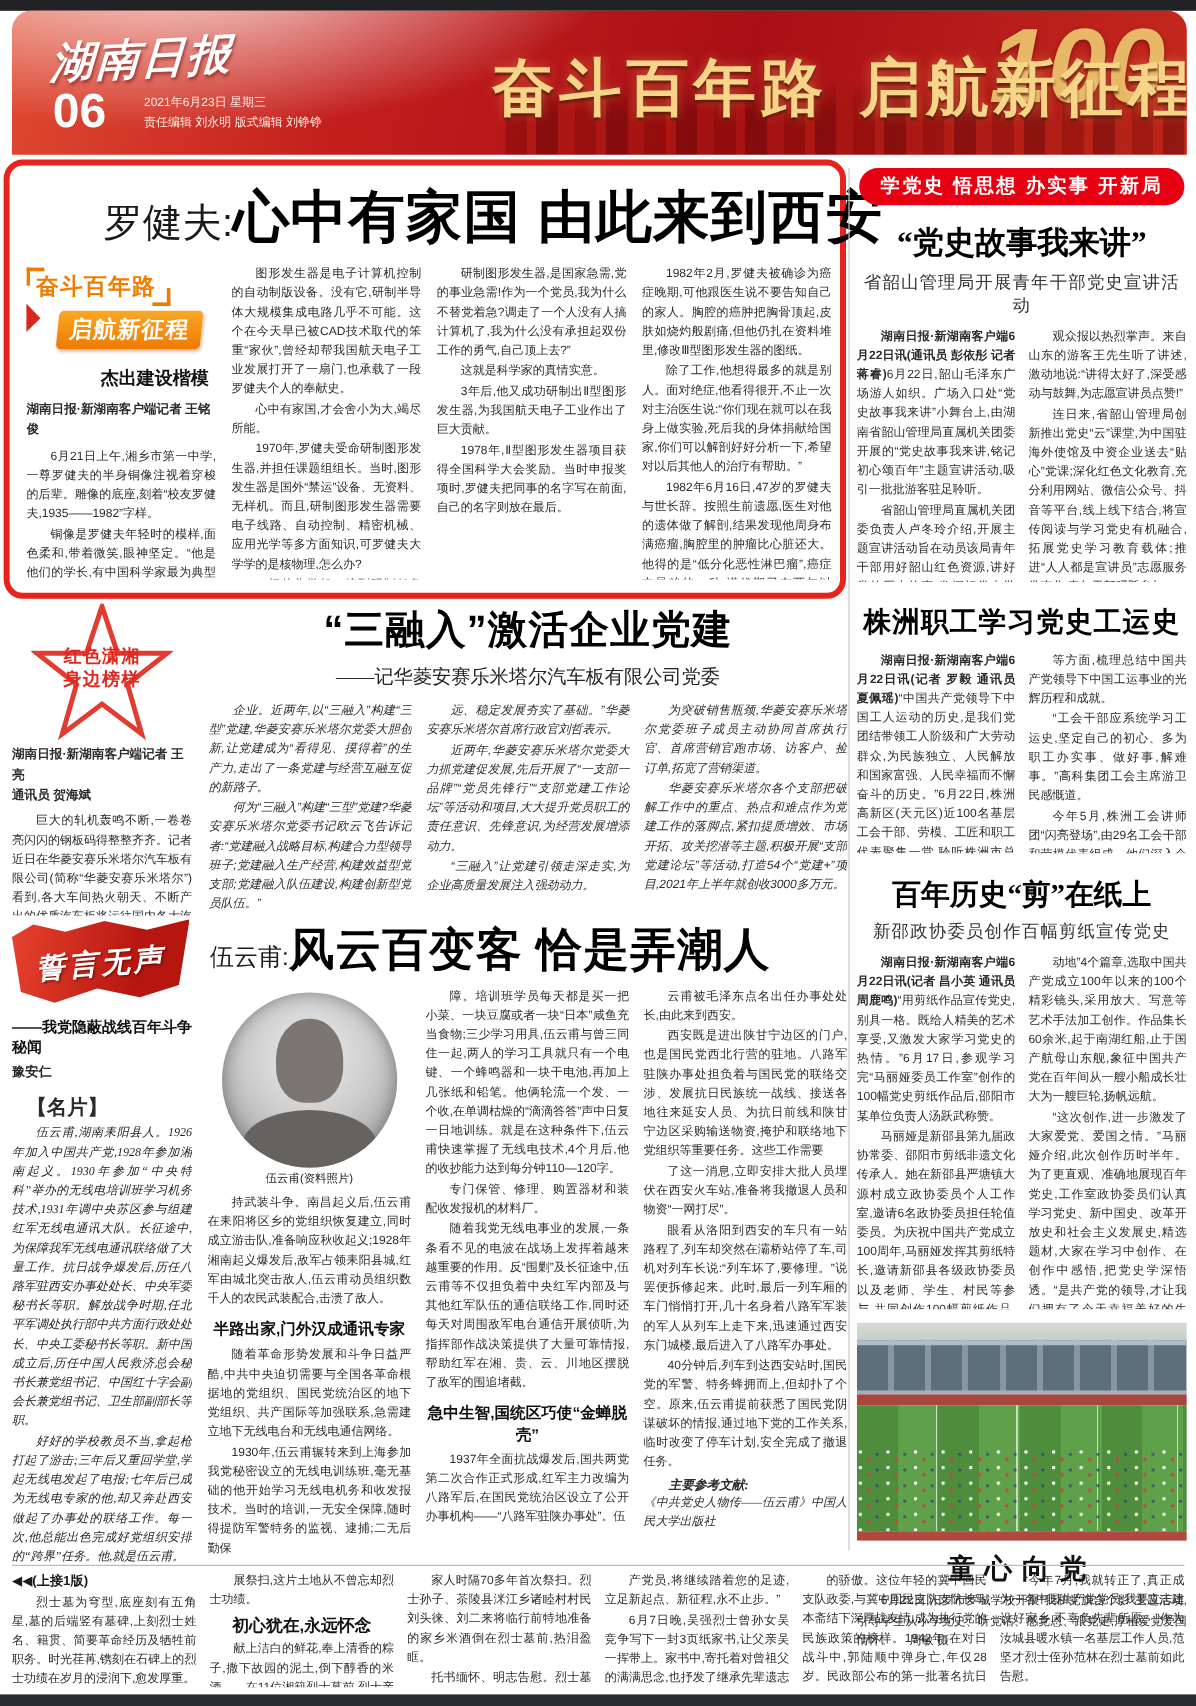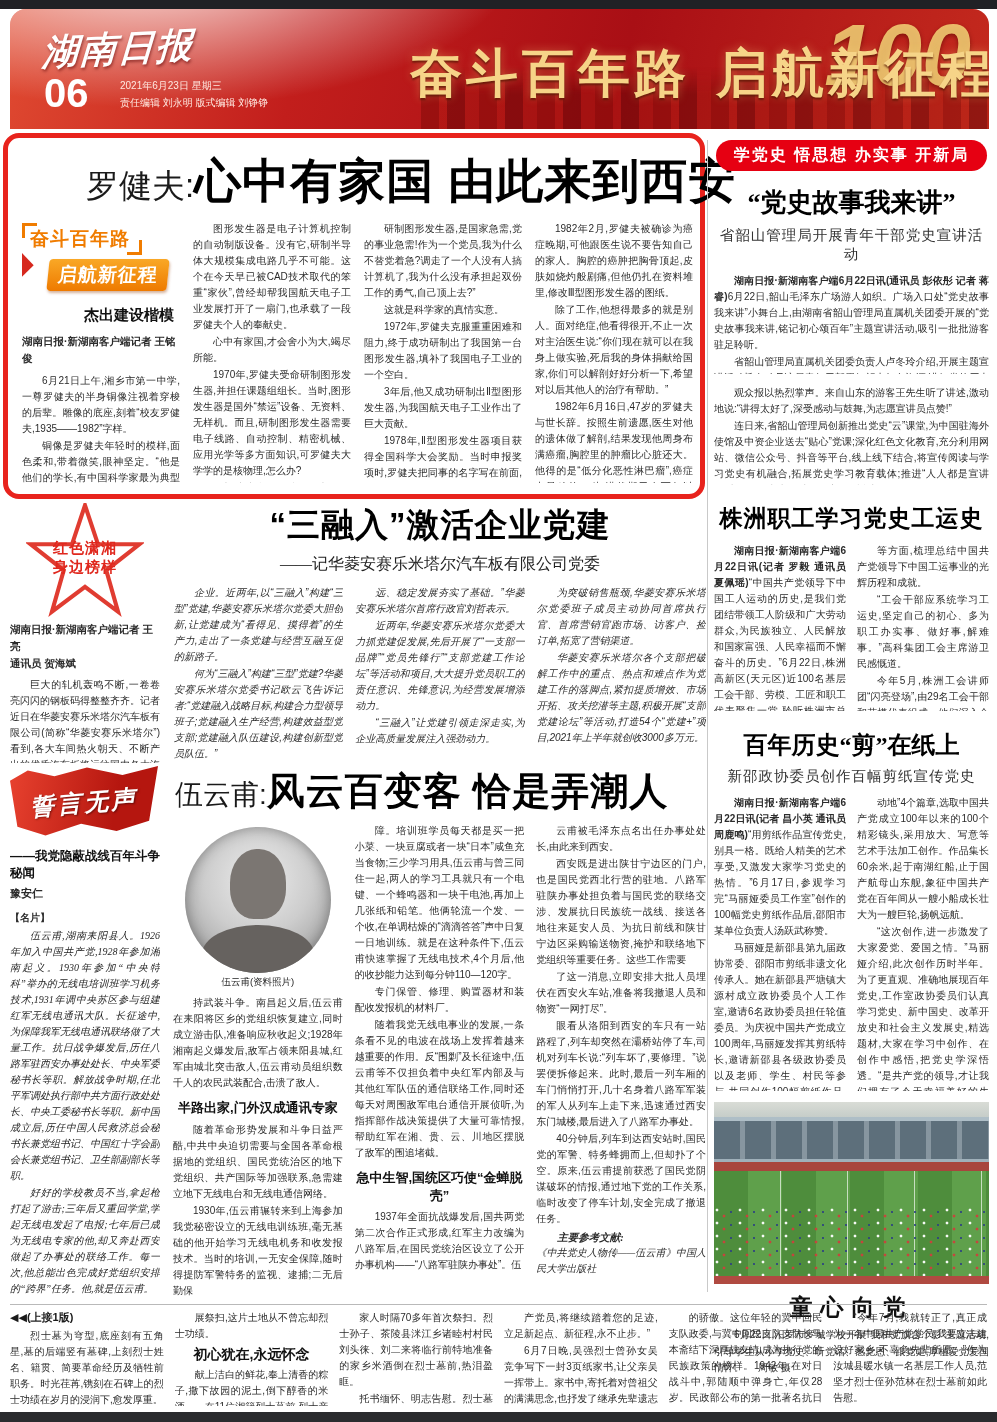--- a/index.html
+++ b/index.html
@@ -103,24 +103,24 @@
   
   .wu{position:absolute;left:10px;top:766px;width:696px;height:538px;display:flex;gap:13px;}
   .wu-side{width:150px;flex:0 0 auto;overflow:hidden;}
   .flag{width:148px;height:74px;background:linear-gradient(100deg,#e8422f,#b5160f 70%);
     clip-path:polygon(0 20%,12% 6%,30% 14%,52% 2%,76% 12%,100% 0,94% 74%,72% 88%,48% 78%,24% 94%,5% 82%);
     display:flex;align-items:center;justify-content:center;}
   .flag span{color:#fff;font-family:"Liberation Serif",serif;font-style:italic;font-weight:bold;
     font-size:24px;letter-spacing:3px;transform:rotate(-5deg);text-shadow:1px 1px 2px rgba(60,0,0,.6);}
   .wu-series{font-weight:900;font-size:12.5px;margin:8px 0 4px;color:#111;}
   .wu-author{font-weight:bold;font-size:11px;margin:2px 0 10px;}
-  .wu-card{font-weight:900;font-size:10px;margin:0 0 3px;}
+  .wu-card{font-weight:900;font-size:17px;margin:0 12px 3px;}
   .wu-main{flex:1;display:flex;flex-direction:column;}
   .wu-hl{white-space:nowrap;margin:0 0 6px 2px;}
-  .wu-hl .pre{font-size:28px;color:#1a1a1a;}
+  .wu-hl .pre{font-size:20px;color:#1a1a1a;}
   .wu-hl .main{font-size:38px;font-weight:900;color:#000;letter-spacing:1px;}
   .wu-cols{display:flex;gap:12px;flex:1;height:452px;}
   .wu-cols .col{flex:1;}
   .portrait{width:146px;height:146px;border-radius:50%;margin:4px auto 3px;position:relative;overflow:hidden;
     background:radial-gradient(circle at 50% 36%,#ececec 0%,#cdcdcd 45%,#8d8d8d 100%);
     box-shadow:inset 0 0 14px rgba(0,0,0,.35);}
   .portrait::before{content:"";position:absolute;left:50%;top:22px;transform:translateX(-50%);
     width:56px;height:70px;background:#7b7672;border-radius:48% 48% 42% 42%;}
   .portrait::after{content:"";position:absolute;left:50%;bottom:-10px;transform:translateX(-50%);
     width:112px;height:58px;background:#66625f;border-radius:50% 50% 0 0;}
@@ -173,21 +173,20 @@
           <p class="p">图形发生器是电子计算机控制的自动制版设备。没有它,研制半导体大规模集成电路几乎不可能。这个在今天早已被CAD技术取代的笨重“家伙”,曾经却帮我国航天电子工业发展打开了一扇门,也承载了一段罗健夫个人的奉献史。</p>
           <p class="p">心中有家国,才会舍小为大,竭尽所能。</p>
           <p class="p">1970年,罗健夫受命研制图形发生器,并担任课题组组长。当时,图形发生器是国外“禁运”设备、无资料、无样机。而且,研制图形发生器需要电子线路、自动控制、精密机械、应用光学等多方面知识,可罗健夫大学学的是核物理,怎么办?</p>
           <p class="p">一切从头学起。接到研制任务后,他一头扎进图书馆和新华书店,搜集所有能找到的相关资料,“恶补”有关专业知识。</p>
         </div>
       </div>
     <div class="col">
         <div>
           <p class="p">研制图形发生器,是国家急需,党的事业急需!作为一个党员,我为什么不替党着急?调走了一个人没有人搞计算机了,我为什么没有承担起双份工作的勇气,自己顶上去?”</p>
           <p class="p">这就是科学家的真情实意。</p>
-          <p class="p">1972年,罗健夫克服重重困难和阻力,终于成功研制出了我国第一台图形发生器,填补了我国电子工业的一个空白。</p>
           <p class="p">3年后,他又成功研制出Ⅱ型图形发生器,为我国航天电子工业作出了巨大贡献。</p>
           <p class="p">1978年,Ⅱ型图形发生器项目获得全国科学大会奖励。当时申报奖项时,罗健夫把同事的名字写在前面,自己的名字则放在最后。</p>
         </div>
       </div>
     <div class="col">
         <div>
           <p class="p">1982年2月,罗健夫被确诊为癌症晚期,可他跟医生说不要告知自己的家人。胸腔的癌肿把胸骨顶起,皮肤如烧灼般剧痛,但他仍扎在资料堆里,修改Ⅲ型图形发生器的图纸。</p>
           <p class="p">除了工作,他想得最多的就是别人。面对绝症,他看得很开,不止一次对主治医生说:“你们现在就可以在我身上做实验,死后我的身体捐献给国家,你们可以解剖好好分析一下,希望对以后其他人的治疗有帮助。”</p>
           <p class="p">1982年6月16日,47岁的罗健夫与世长辞。按照生前遗愿,医生对他的遗体做了解剖,结果发现他周身布满癌瘤,胸腔里的肿瘤比心脏还大。他得的是“低分化恶性淋巴瘤”,癌症中最凶的一种,潜伏期已在两年以上。医护人员一下子就哭了。</p>
         </div>
@@ -195,21 +194,21 @@
   </div>
 </div>
 
 <div class="rule-v" style="left:707px;top:140px;height:1152px;"></div>
 
 <div class="rail">
   <span class="rail-badge">学党史 悟思想 办实事 开新局</span>
 
   <h2 class="r-title1">“党史故事我来讲”</h2>
   <div class="r-sub">省韶山管理局开展青年干部党史宣讲活动</div>
-  <div class="two-col" style="height:212px;flex-direction:column;">
+  <div class="two-col" style="height:212px;">
     <div class="col">
       <p class="p lead-p"><b>湖南日报·新湖南客户端6月22日讯(通讯员 彭依彤 记者 蒋睿)</b><span>6月22日,韶山毛泽东广场游人如织。广场入口处“党史故事我来讲”小舞台上,由湖南省韶山管理局直属机关团委开展的“党史故事我来讲,铭记初心颂百年”主题宣讲活动,吸引一批批游客驻足聆听。</span></p>
       <div>
           <p class="p">省韶山管理局直属机关团委负责人卢冬玲介绍,开展主题宣讲活动旨在动员该局青年干部用好韶山红色资源,讲好党的历史故事,发挥好党史学习教育主阵地作用,打造全国一流党史学习教育平台。</p>
         </div>
     </div>
     <div class="col">
         <div>
           <p class="p">观众报以热烈掌声。来自山东的游客王先生听了讲述,激动地说:“讲得太好了,深受感动与鼓舞,为志愿宣讲员点赞!”</p>
           <p class="p">连日来,省韶山管理局创新推出党史“云”课堂,为中国驻海外使馆及中资企业送去“贴心”党课;深化红色文化教育,充分利用网站、微信公众号、抖音等平台,线上线下结合,将宣传阅读与学习党史有机融合,拓展党史学习教育载体;推进“人人都是宣讲员”志愿服务常态化,青年干部踊跃参与。</p>

